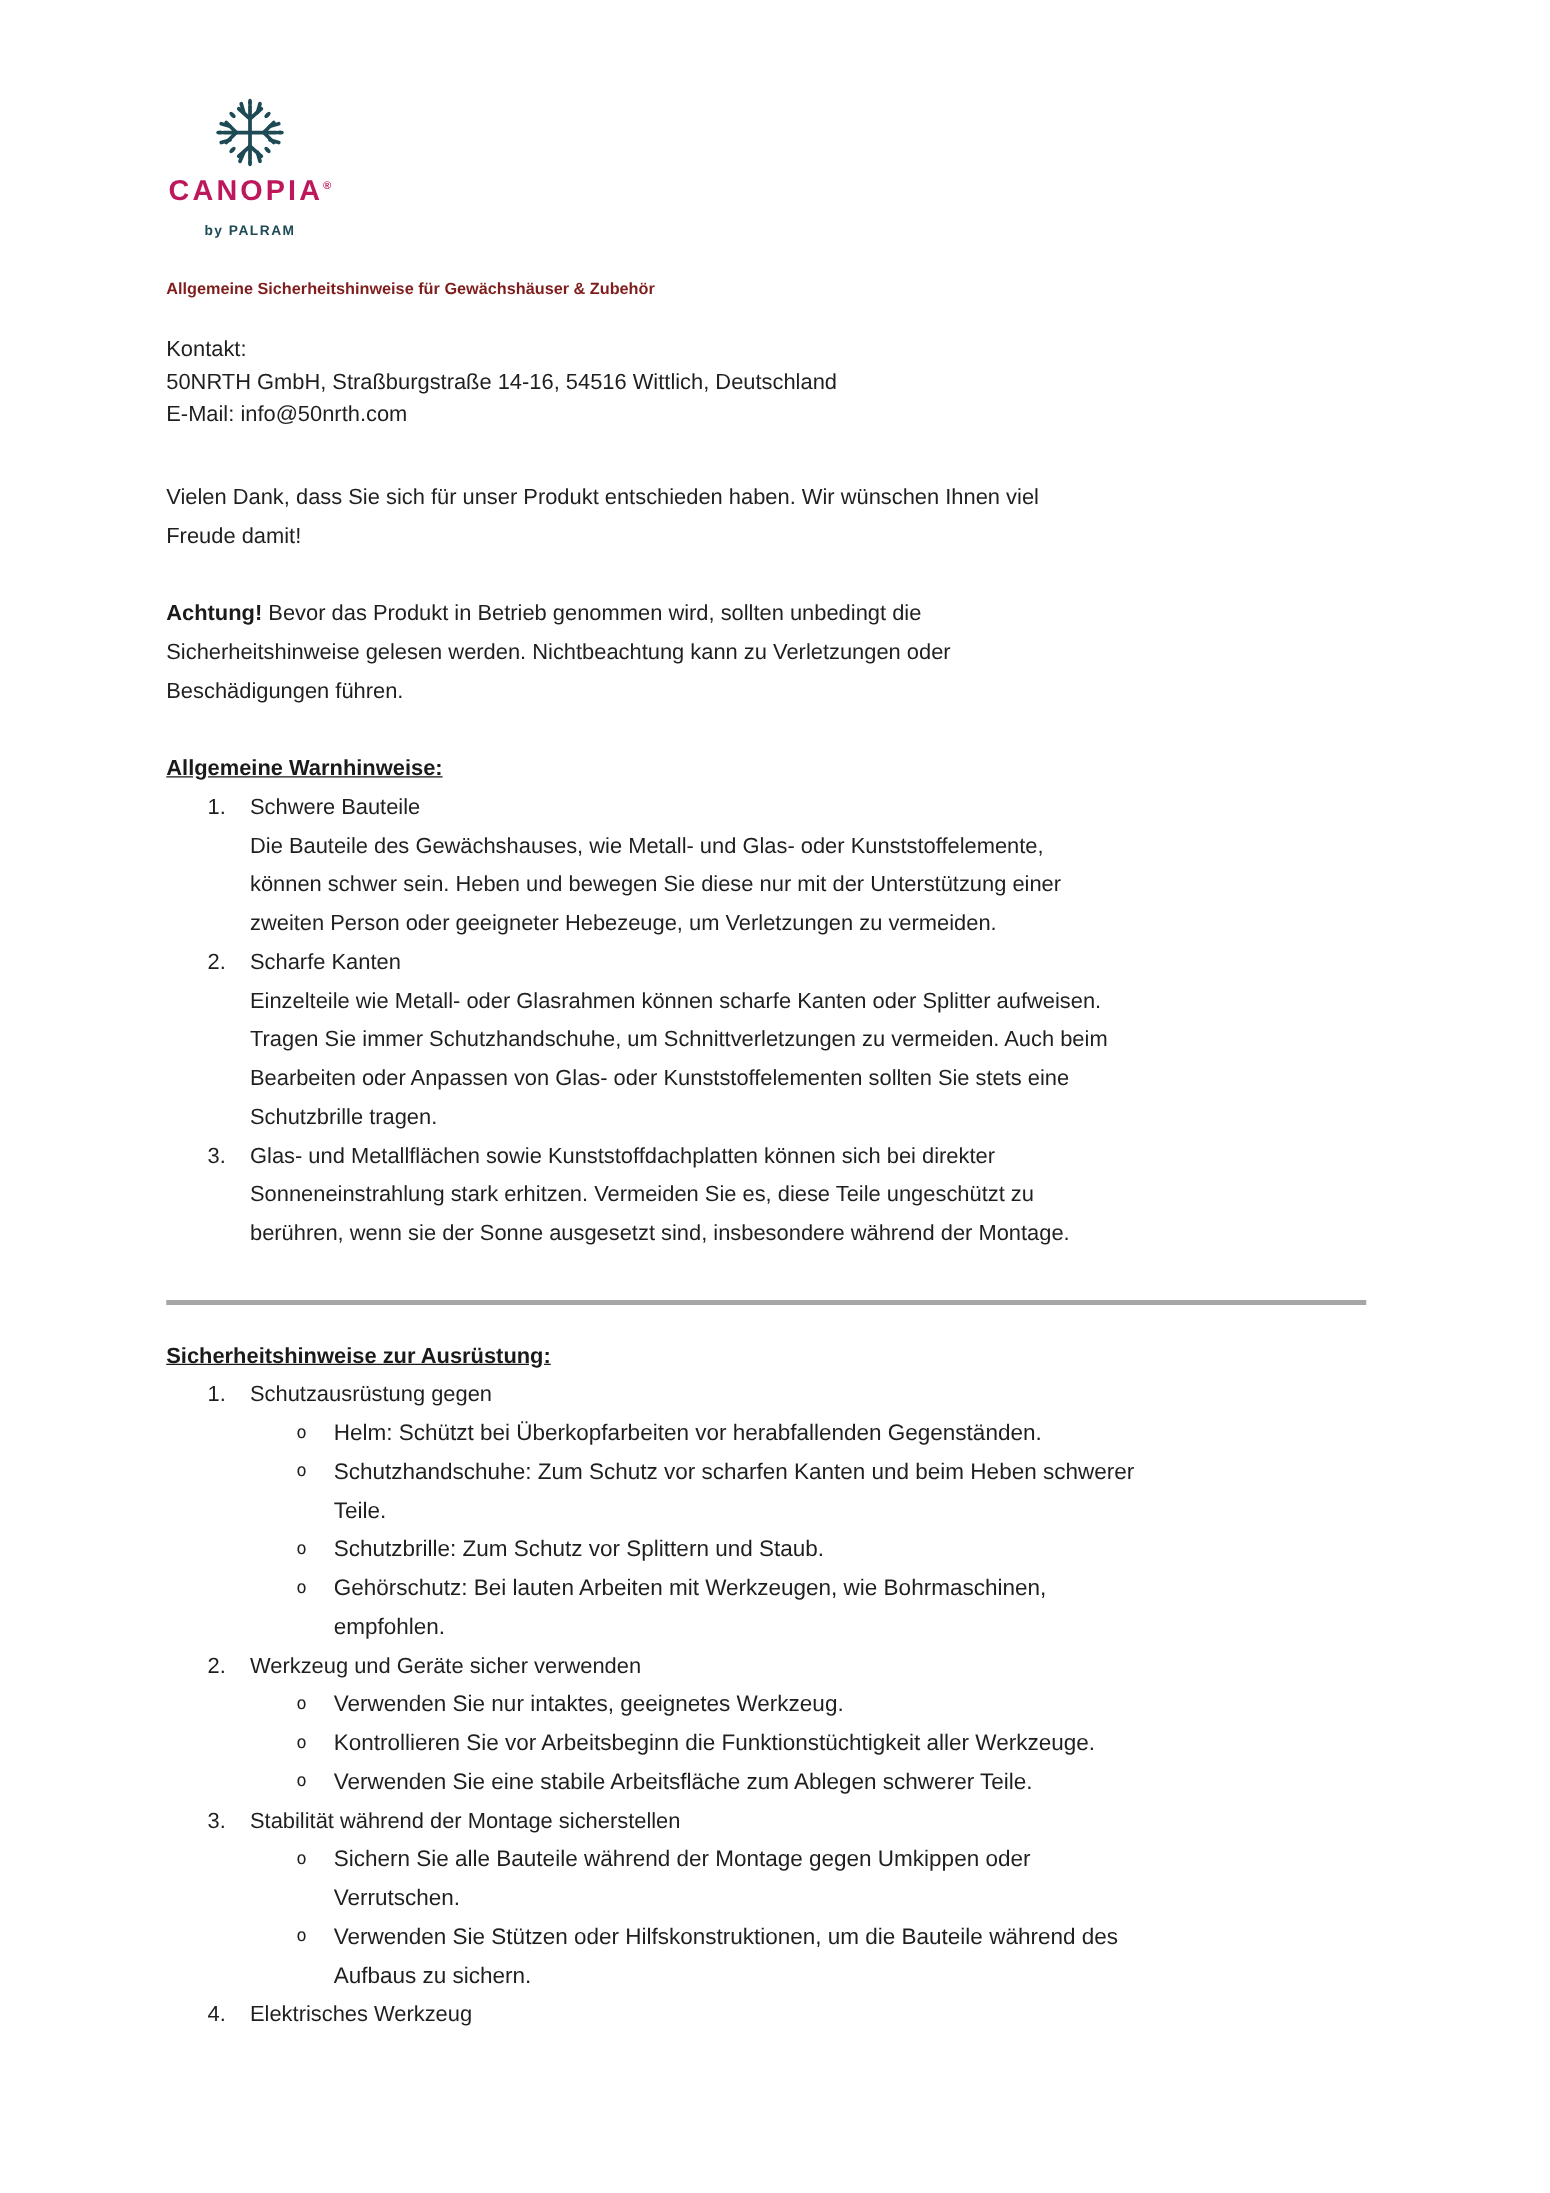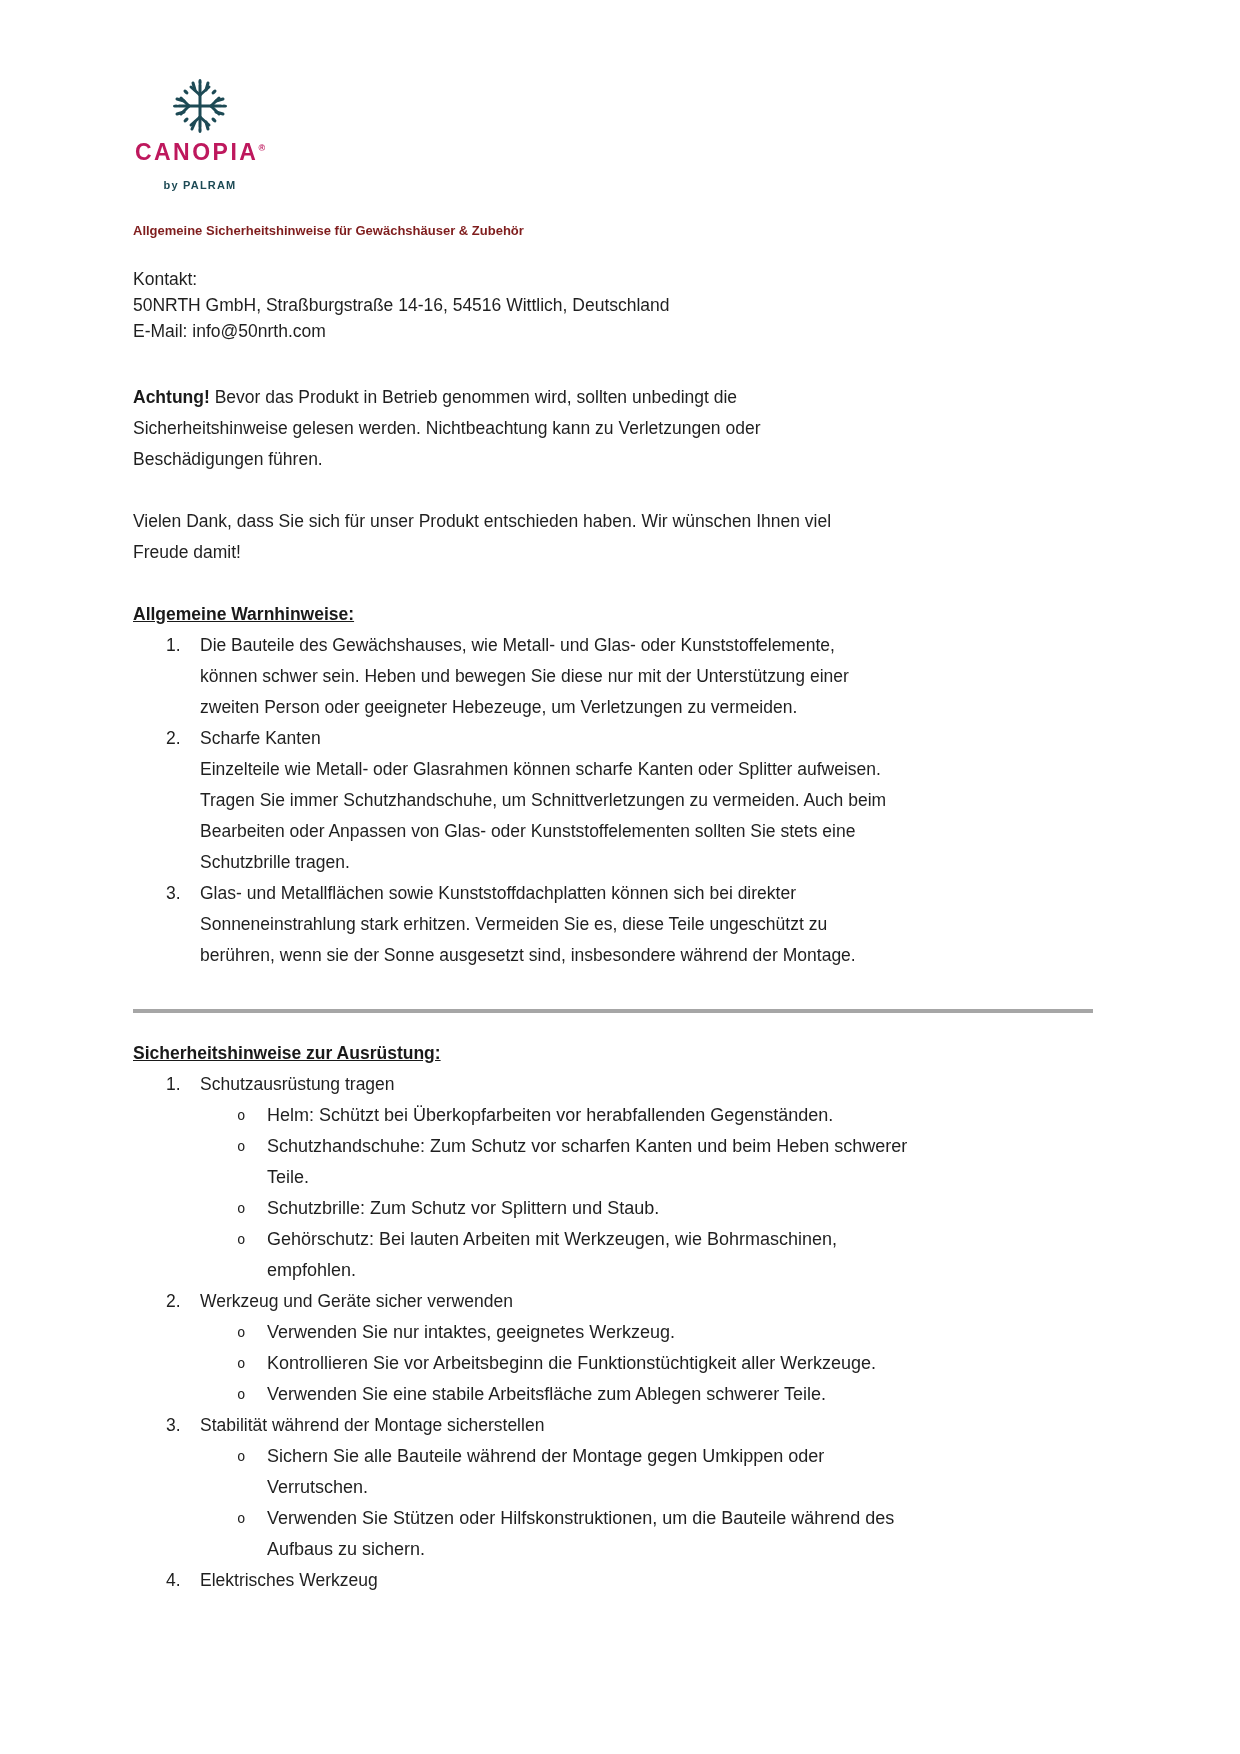--- a/index.html
+++ b/index.html
@@ -114,32 +114,33 @@
     </div>
 
     <h1 class="doc-title">Allgemeine Sicherheitshinweise für Gewächshäuser &amp; Zubehör</h1>
 
     <div class="contact">
       <div>Kontakt:</div>
       <div>50NRTH GmbH, Straßburgstraße 14-16, 54516 Wittlich, Deutschland</div>
       <div>E-Mail: info@50nrth.com</div>
     </div>
 
+    <p class="para">Vielen Dank, dass Sie sich für unser Produkt entschieden haben. Wir wünschen Ihnen viel
+Freude damit!</p>
+
     <p class="para"><b>Achtung!</b> <span>Bevor das Produkt in Betrieb genommen wird, sollten unbedingt die
 Sicherheitshinweise gelesen werden. Nichtbeachtung kann zu Verletzungen oder
 Beschädigungen führen.</span></p>
 
-    <p class="para">Vielen Dank, dass Sie sich für unser Produkt entschieden haben. Wir wünschen Ihnen viel
-Freude damit!</p>
-
     <h2 class="sec-heading">Allgemeine Warnhinweise:</h2>
     <div class="list">
       <div class="li">
         <span class="num">1.</span>
         <div class="li-content">
+          <div class="li-title">Schwere Bauteile</div>
           <div class="li-body">Die Bauteile des Gewächshauses, wie Metall- und Glas- oder Kunststoffelemente,
 können schwer sein. Heben und bewegen Sie diese nur mit der Unterstützung einer
 zweiten Person oder geeigneter Hebezeuge, um Verletzungen zu vermeiden.</div>
         </div>
       </div>
       <div class="li">
         <span class="num">2.</span>
         <div class="li-content">
           <div class="li-title">Scharfe Kanten</div>
           <div class="li-body">Einzelteile wie Metall- oder Glasrahmen können scharfe Kanten oder Splitter aufweisen.
@@ -159,21 +160,21 @@
     </div>
 
     <div class="divider"></div>
 
     <h2 class="sec-heading">Sicherheitshinweise zur Ausrüstung:</h2>
     <div class="list">
 
       <div class="li">
         <span class="num">1.</span>
         <div class="li-content">
-          <div class="li-title">Schutzausrüstung tragen</div>
+          <div class="li-title">Schutzausrüstung gegen</div>
           <div class="sub">
             <div class="sub-item">
               <span class="sub-bullet">o</span>
               <div class="sub-text">Helm: Schützt bei Überkopfarbeiten vor herabfallenden Gegenständen.</div>
             </div>
             <div class="sub-item">
               <span class="sub-bullet">o</span>
               <div class="sub-text">Schutzhandschuhe: Zum Schutz vor scharfen Kanten und beim Heben schwerer
 Teile.</div>
             </div>

